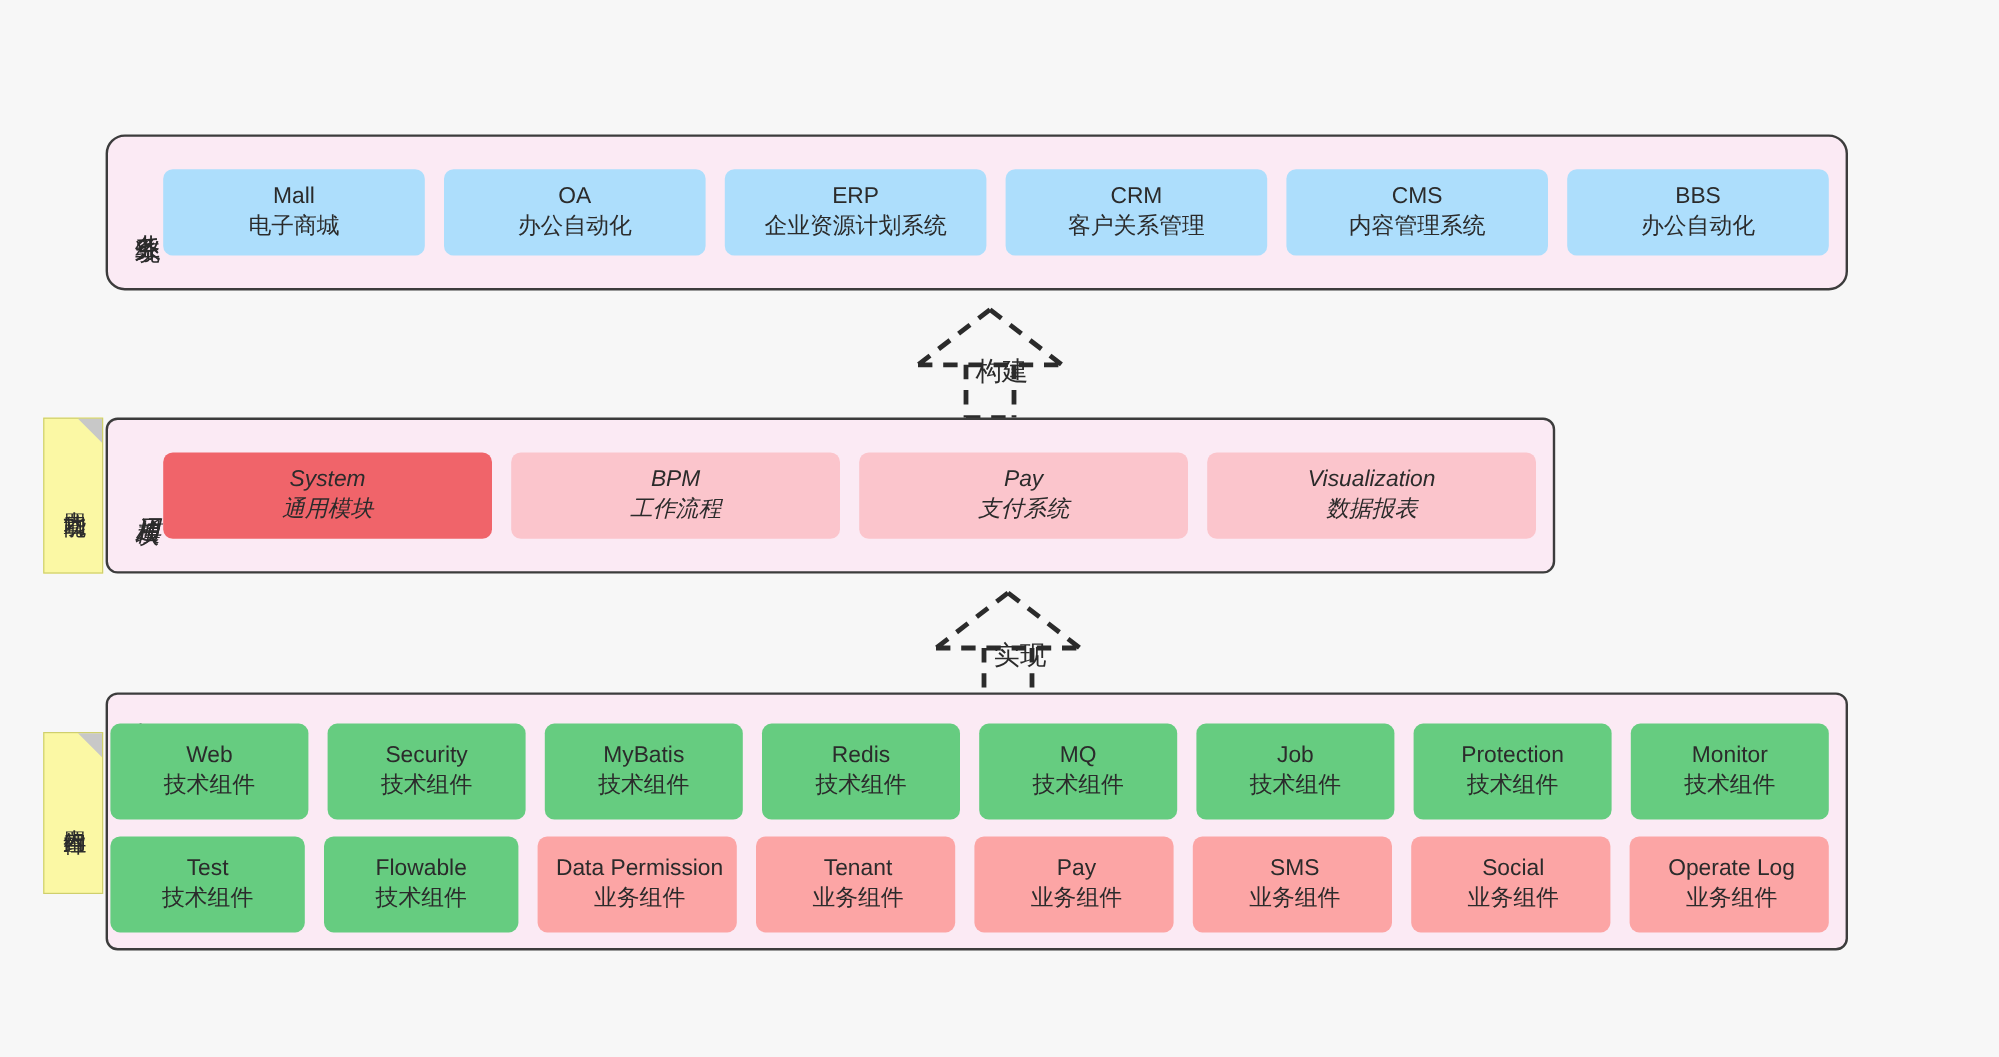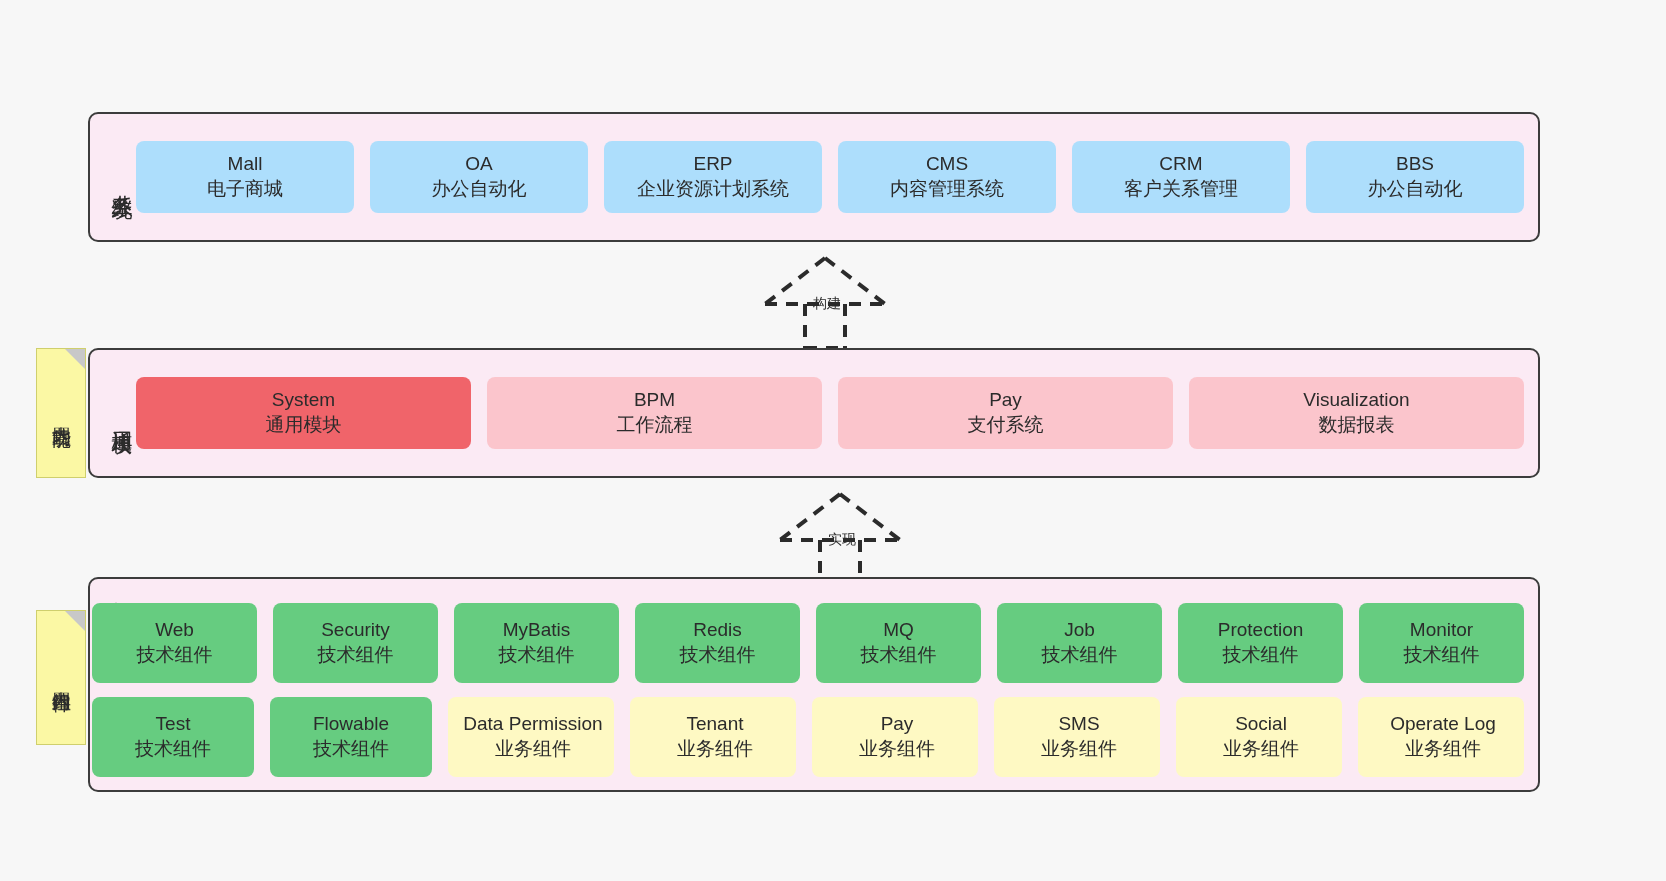--- a/index.html
+++ b/index.html
@@ -84,33 +84,33 @@
     padding: 4px 6px;
     min-width: 0;
   }
   .node .n-en { display: block; }
   .node .n-cn { display: block; }
 
   .blue   { background: #addefc; }
   .red    { background: #f0646a; }
   .pink   { background: #fbc5cc; text-align: center; }
   .green  { background: #66cc80; }
-  .lgreen { background: #fef9c3; padding-left: 10px; }
+  .lgreen { background: #fca5a5; padding-left: 10px; }
 
   
   #layer-business {
     left: 88px;  top: 112px;
-    width: 1452px; height: 130px;
+    width: 1452px; height: 130px; border-radius: 16px;
   }
   #layer-business .node { height: 72px; }
 
   
   #layer-modules {
     left: 88px;  top: 348px;
-    width: 1452px; height: 130px;
+    width: 1208px; height: 130px; font-style: italic;
   }
   #layer-modules .node { height: 72px; }
 
   
   #layer-framework {
     left: 88px;  top: 577px;
     width: 1452px; height: 215px; flex-direction: column;
   }
   #layer-framework .node { height: 80px; }
 
@@ -150,21 +150,21 @@
     width: 180px;
     height: 100px;
   }
   #conn-build   { left: 745px; top: 252px; }
   #conn-impl    { left: 760px; top: 488px; }
 
   .conn svg { display: block; width: 100%; height: 100%; overflow: visible; }
 
   .conn-label {
     position: absolute;
-    font-size: 14px;
+    font-size: 22px;
     color: #2b2b2b;
     background: transparent;
     white-space: nowrap;
     user-select: none;
   }
   #conn-build .conn-label { left: 68px; top: 43px; }
   #conn-impl  .conn-label { left: 68px; top: 43px; }
 </style>
 </head>
 <body>
@@ -181,26 +181,26 @@
         </div>
         <div class="node blue">
           <span class="n-en">OA</span>
           <span class="n-cn">办公自动化</span>
         </div>
         <div class="node blue">
           <span class="n-en">ERP</span>
           <span class="n-cn">企业资源计划系统</span>
         </div>
         <div class="node blue">
+          <span class="n-en">CRM</span>
+          <span class="n-cn">客户关系管理</span>
+        </div>
+        <div class="node blue">
           <span class="n-en">CMS</span>
           <span class="n-cn">内容管理系统</span>
-        </div>
-        <div class="node blue">
-          <span class="n-en">CRM</span>
-          <span class="n-cn">客户关系管理</span>
         </div>
         <div class="node blue">
           <span class="n-en">BBS</span>
           <span class="n-cn">办公自动化</span>
         </div>
       </div>
     </div>
   </div>
 
   <div class="conn" id="conn-build">

